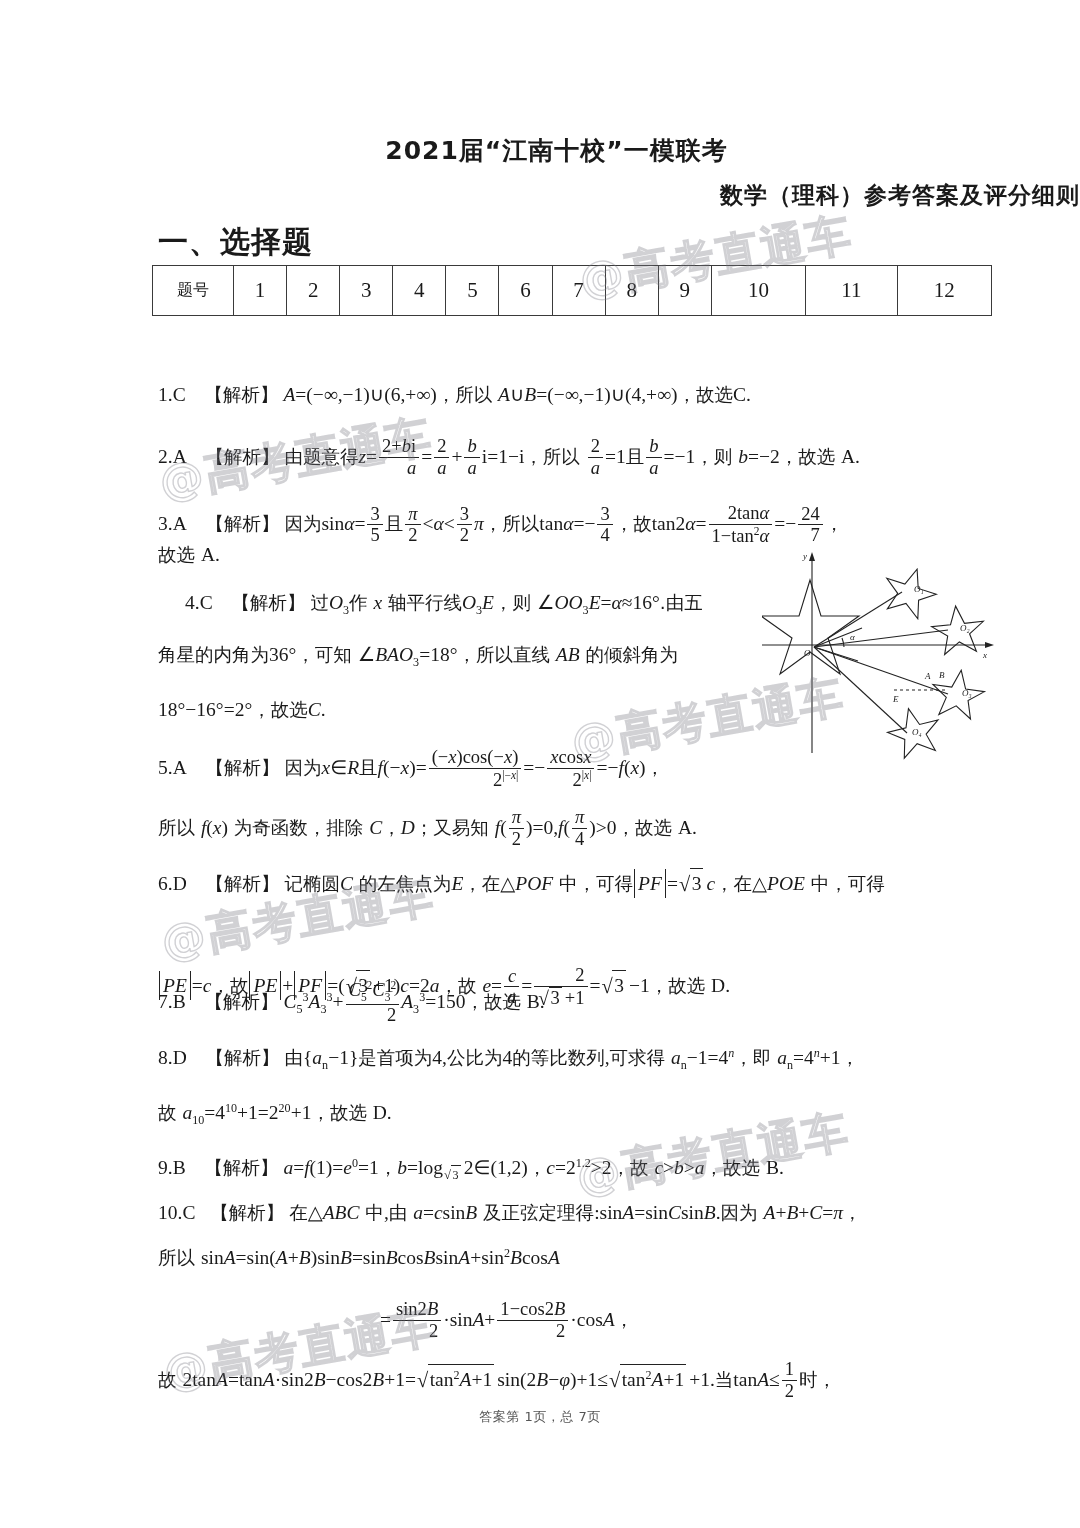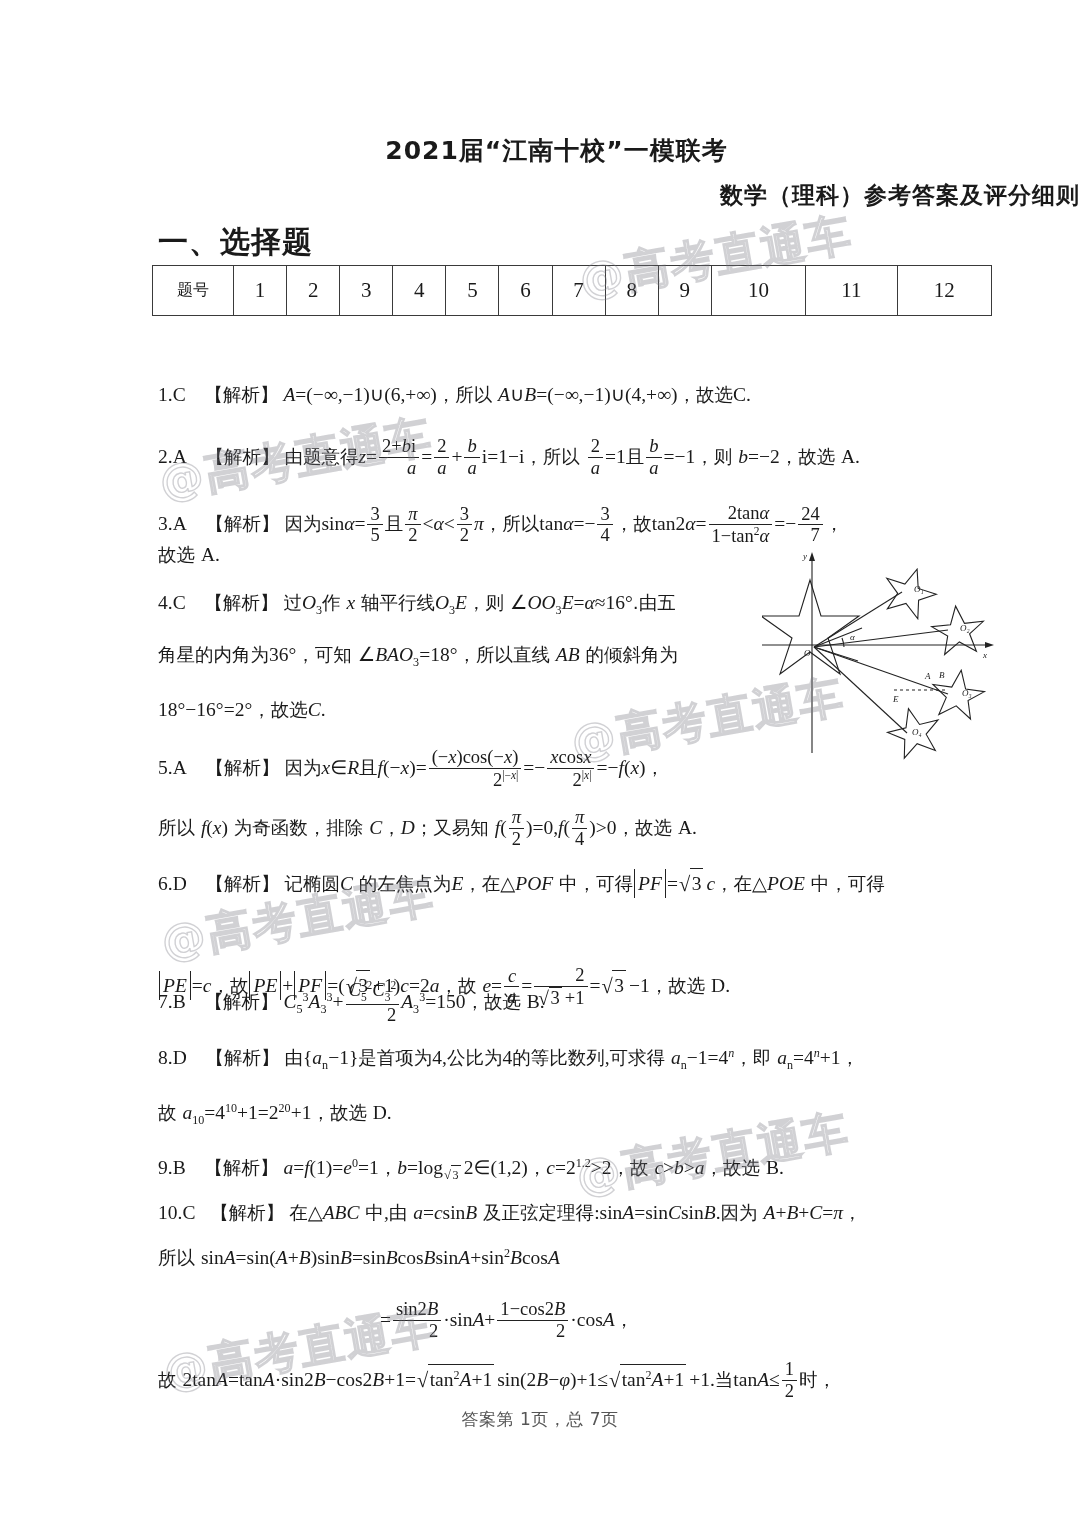--- a/index.html
+++ b/index.html
@@ -164,21 +164,21 @@
     height: 215px;
     z-index: 3;
   }
 
   
   .footer {
     position: absolute;
     left: 0; right: 0;
     top: 1408px;
     text-align: center;
-    font-size: 17px;
+    font-size: 13px;
     font-family: "DejaVu Sans", sans-serif;
     color: #555;
     letter-spacing: 0.5px;
   }
 </style>
 </head>
 <body>
 
 <div class="page">
 
@@ -229,21 +229,21 @@
 
   <div class="sol" style="top:504px;">
     <span class="num-lab">3.A</span>
     <span class="cn" style="margin-left:14px;">【解析】</span>
     <span><span class="cn">因为</span><span class="op">sin</span><span class="mi">α</span><span class="op">=</span><span class="frac"><span class="nu"><span class="mn">3</span></span><span class="de"><span class="mn">5</span></span></span><span class="cn">且</span><span class="frac"><span class="nu"><span class="mi">π</span></span><span class="de"><span class="mn">2</span></span></span><span class="op">&lt;</span><span class="mi">α</span><span class="op">&lt;</span><span class="frac"><span class="nu"><span class="mn">3</span></span><span class="de"><span class="mn">2</span></span></span><span class="mi">π</span><span class="cn">，所以</span><span class="op">tan</span><span class="mi">α</span><span class="op">=−</span><span class="frac"><span class="nu"><span class="mn">3</span></span><span class="de"><span class="mn">4</span></span></span><span class="cn">，故</span><span class="op">tan2</span><span class="mi">α</span><span class="op">=</span><span class="frac"><span class="nu"><span class="mn">2</span><span class="op">tan</span><span class="mi">α</span></span><span class="de"><span class="mn">1</span><span class="op">−tan</span><sup class="s">2</sup><span class="mi">α</span></span></span><span class="op">=−</span><span class="frac"><span class="nu"><span class="mn">24</span></span><span class="de"><span class="mn">7</span></span></span><span class="cn">，</span></span>
   </div>
   <div class="sol" style="top:540px;">
     <span class="cn">故选 </span><span class="mn">A.</span>
   </div>
 
-  <div class="sol" style="top:588px;">
+  <div class="sol" style="top:588px;margin-left:27px;">
     <span class="num-lab">4.C</span>
     <span class="cn" style="margin-left:14px;">【解析】</span>
     <span><span class="cn">过</span><span class="mi">O</span><sub class="s">3</sub><span class="cn">作 </span><span class="mi">x</span><span class="cn"> 轴平行线</span><span class="mi">O</span><sub class="s">3</sub><span class="mi">E</span><span class="cn">，则 </span><span class="op">∠</span><span class="mi">OO</span><sub class="s">3</sub><span class="mi">E</span><span class="op">=</span><span class="mi">α</span><span class="op">≈</span><span class="mn">16°</span><span class="cn">.由五</span></span>
   </div>
   <div class="sol" style="top:640px;">
     <span><span class="cn">角星的内角为</span><span class="mn">36°</span><span class="cn">，可知 </span><span class="op">∠</span><span class="mi">BAO</span><sub class="s">3</sub><span class="op">=</span><span class="mn">18°</span><span class="cn">，所以直线 </span><span class="mi">AB</span><span class="cn"> 的倾斜角为</span></span>
   </div>
   <div class="sol" style="top:695px;">
     <span><span class="mn">18°</span><span class="op">−</span><span class="mn">16°</span><span class="op">=</span><span class="mn">2°</span><span class="cn">，故选</span><span class="mi">C</span><span class="mn">.</span></span>
   </div>

